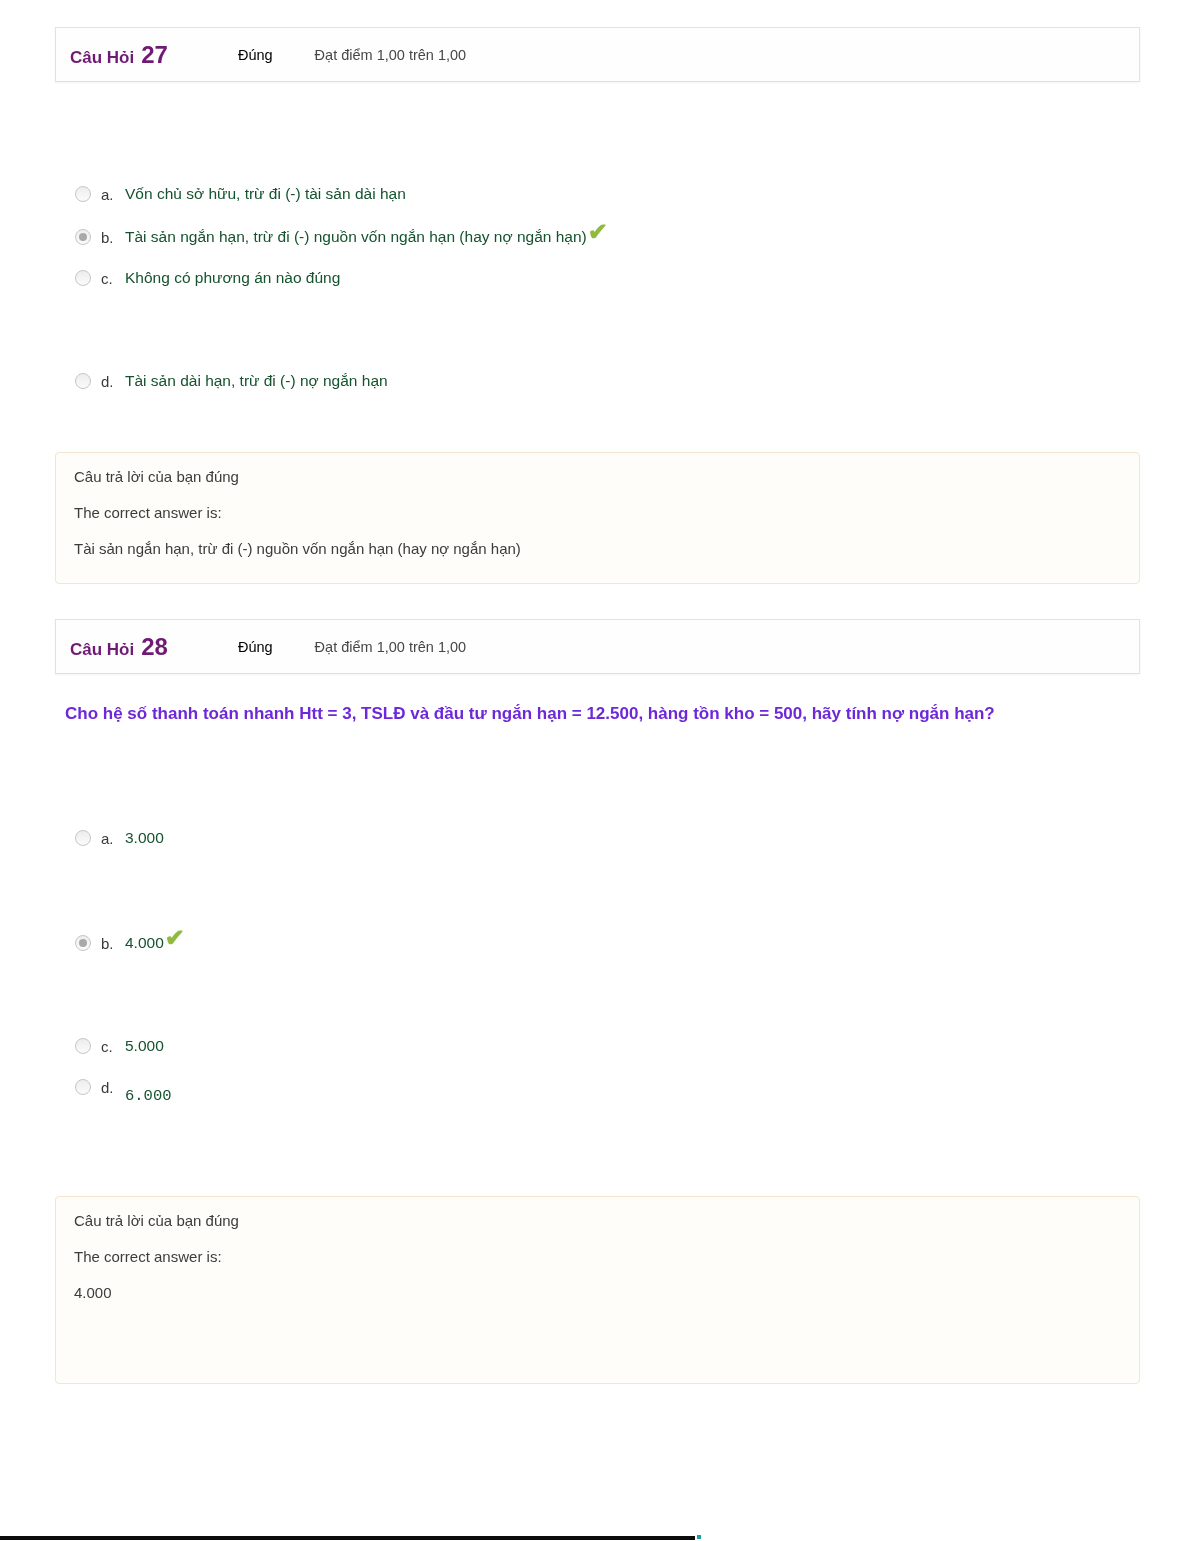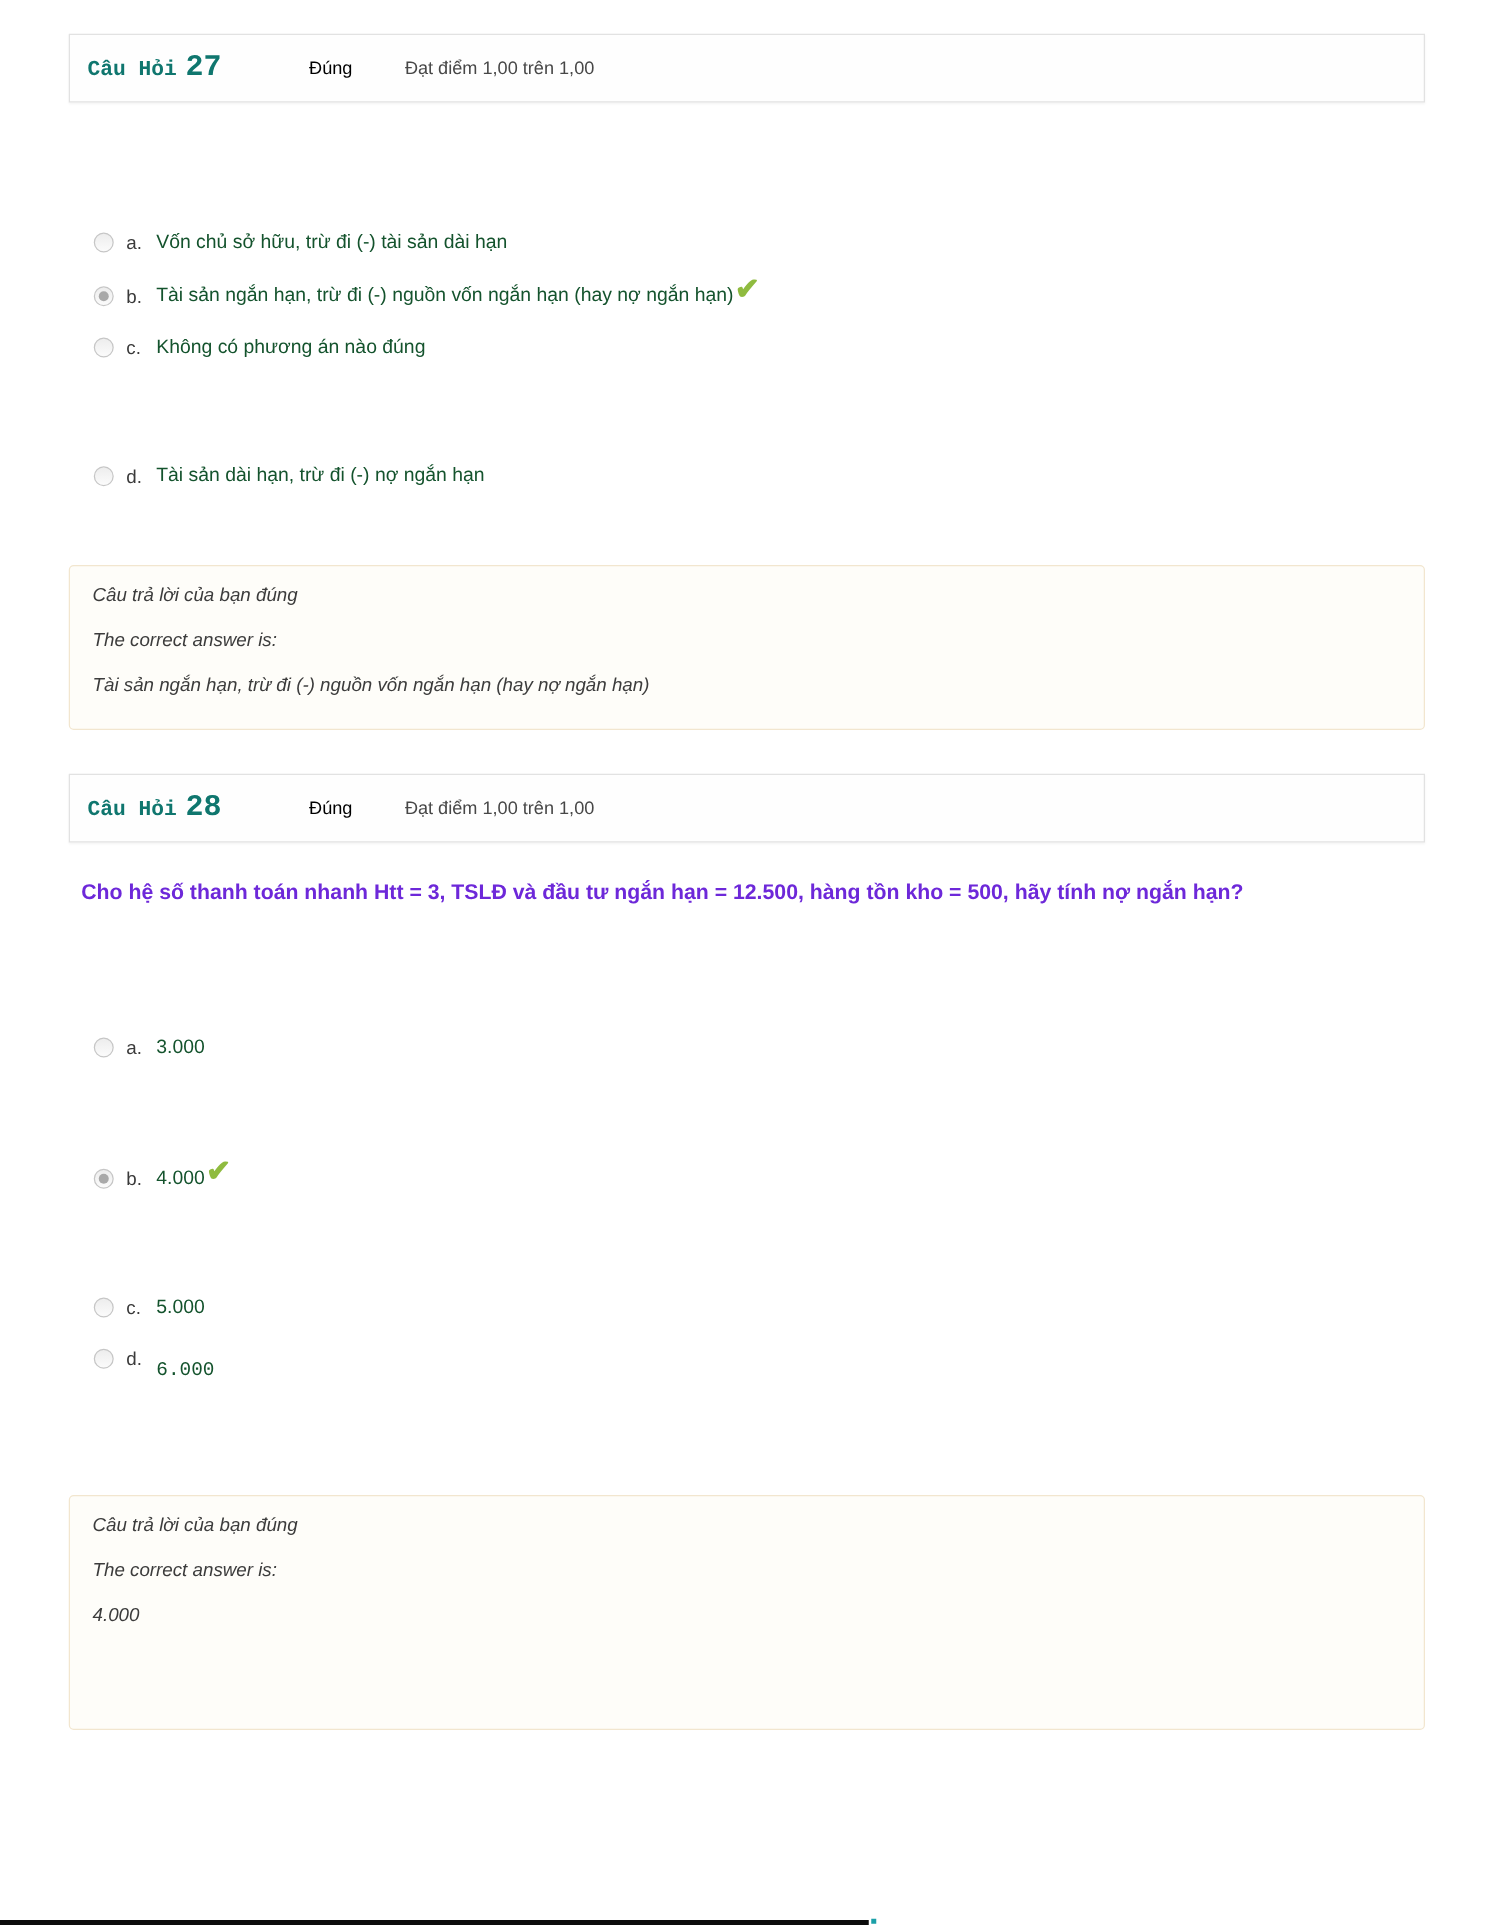--- a/index.html
+++ b/index.html
@@ -17,21 +17,21 @@
   
   .q-header {
     border: 1px solid #e2e2e2;
     background: #fefefe;
     box-shadow: 0 1px 2px rgba(0,0,0,0.05);
     height: 55px;
     display: flex;
     align-items: center;
     padding: 0 20px 0 14px;
   }
-  .q-title { font-size: 17px; font-weight: bold; color: #0f766e; margin: 0; white-space: nowrap; font-family: Liberation Mono, monospace; }
+  .q-title { font-size: 17px; font-weight: bold; color: #701a75; margin: 0; white-space: nowrap; }
   .q-number { font-size: 24px; font-weight: bold; margin-left: 7px; }
   .q-state  { margin-left: 70px; font-size: 14.5px; color: #000000; }
   .q-grade  { margin-left: 42px; font-size: 14.5px; color: #474747; }
 
   
   .q-text { margin: 29px 0 0 10px; font-size: 17px; color: #3a3a3a; line-height: 22px; }
   .q-text.bold { font-weight: bold; color: #6d28d9; }
 
   
   .options { margin-top: 103px; }
@@ -60,21 +60,20 @@
     position: relative; top: -5px;
   }
 
   
   .feedback {
     border: 1px solid #f2e6cf;
     border-radius: 4px;
     background: #fefdf9;
     margin-top: 62px;
     padding: 14px 18px 8px 18px;
-    font-style: italic;
   }
   .feedback.tall { margin-top: 100px; padding-bottom: 64px; }
   .feedback p { margin: 0 0 16px 0; font-size: 15px; color: #3c3c3c; line-height: 20px; }
 
   .q-block-2 { margin-top: 35px; }
 
   
   .bottom-line {
     position: absolute; left: 0; bottom: 1px;
     width: 695px; height: 4px; background: #0c0c0c;

